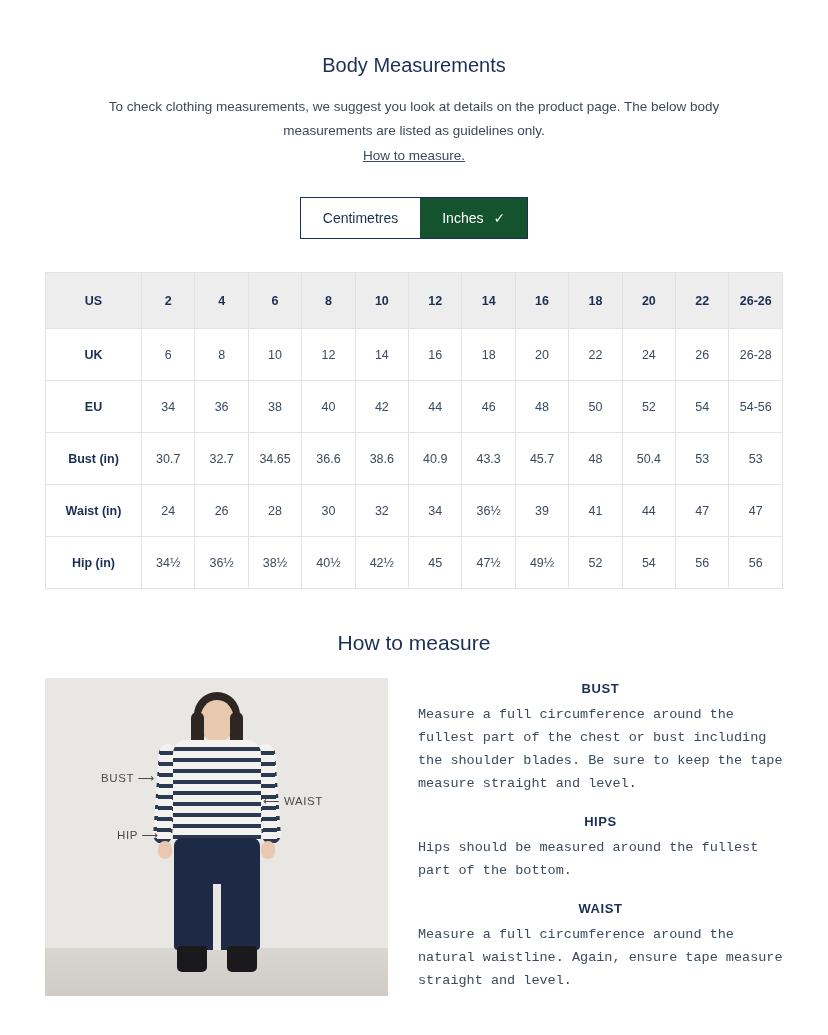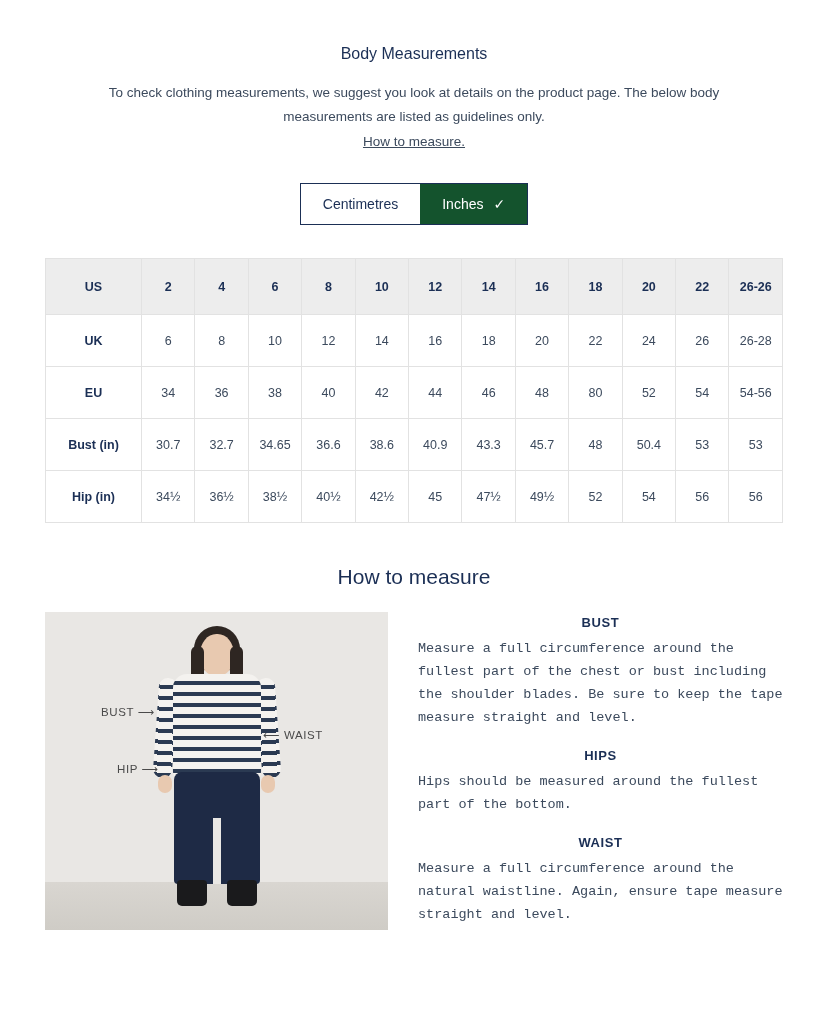--- a/index.html
+++ b/index.html
@@ -19,23 +19,23 @@
 
   
   .header { text-align: center; padding-top: 34px; }
   .title {
     font-size: 29px;
     letter-spacing: 1.5px;
     color: #1b2f55;
     font-weight: 400;
   }
   .subtitle {
-    font-size: 16px;
-    color: #1b2f55;
-    margin-top: 11px;
+    font-size: 20px;
+    color: #1b2f55;
+    margin-top: 20px;
     font-weight: 400;
   }
   .intro {
     font-size: 13.5px;
     color: #3c4a5d;
     line-height: 1.75;
     max-width: 680px;
     margin: 18px auto 0 auto;
     text-align: center;
   }
@@ -287,39 +287,54 @@
         <tr>
           <td class="rowhead">EU</td>
           <td>34</td>
           <td>36</td>
           <td>38</td>
           <td>40</td>
           <td>42</td>
           <td>44</td>
           <td>46</td>
           <td>48</td>
-          <td>80</td>
+          <td>50</td>
           <td>52</td>
           <td>54</td>
           <td>54-56</td>
         </tr>
         <tr>
           <td class="rowhead">Bust (in)</td>
           <td>30.7</td>
           <td>32.7</td>
           <td>34.65</td>
           <td>36.6</td>
           <td>38.6</td>
           <td>40.9</td>
           <td>43.3</td>
           <td>45.7</td>
           <td>48</td>
           <td>50.4</td>
           <td>53</td>
           <td>53</td>
+        </tr>
+        <tr>
+          <td class="rowhead">Waist (in)</td>
+          <td>24</td>
+          <td>26</td>
+          <td>28</td>
+          <td>30</td>
+          <td>32</td>
+          <td>34</td>
+          <td>36½</td>
+          <td>39</td>
+          <td>41</td>
+          <td>44</td>
+          <td>47</td>
+          <td>47</td>
         </tr>
         <tr>
           <td class="rowhead">Hip (in)</td>
           <td>34½</td>
           <td>36½</td>
           <td>38½</td>
           <td>40½</td>
           <td>42½</td>
           <td>45</td>
           <td>47½</td>

